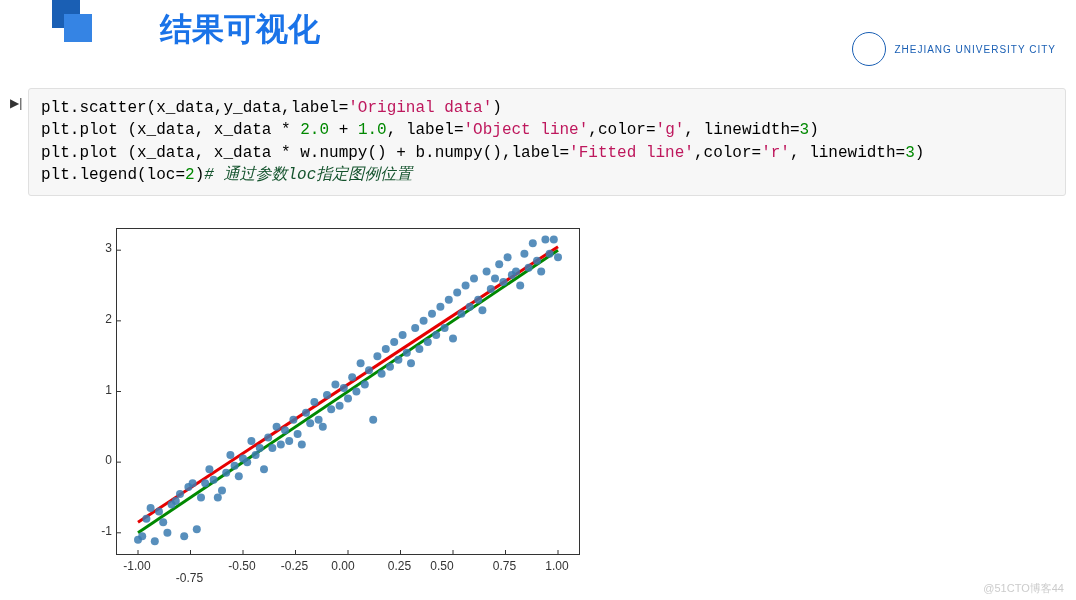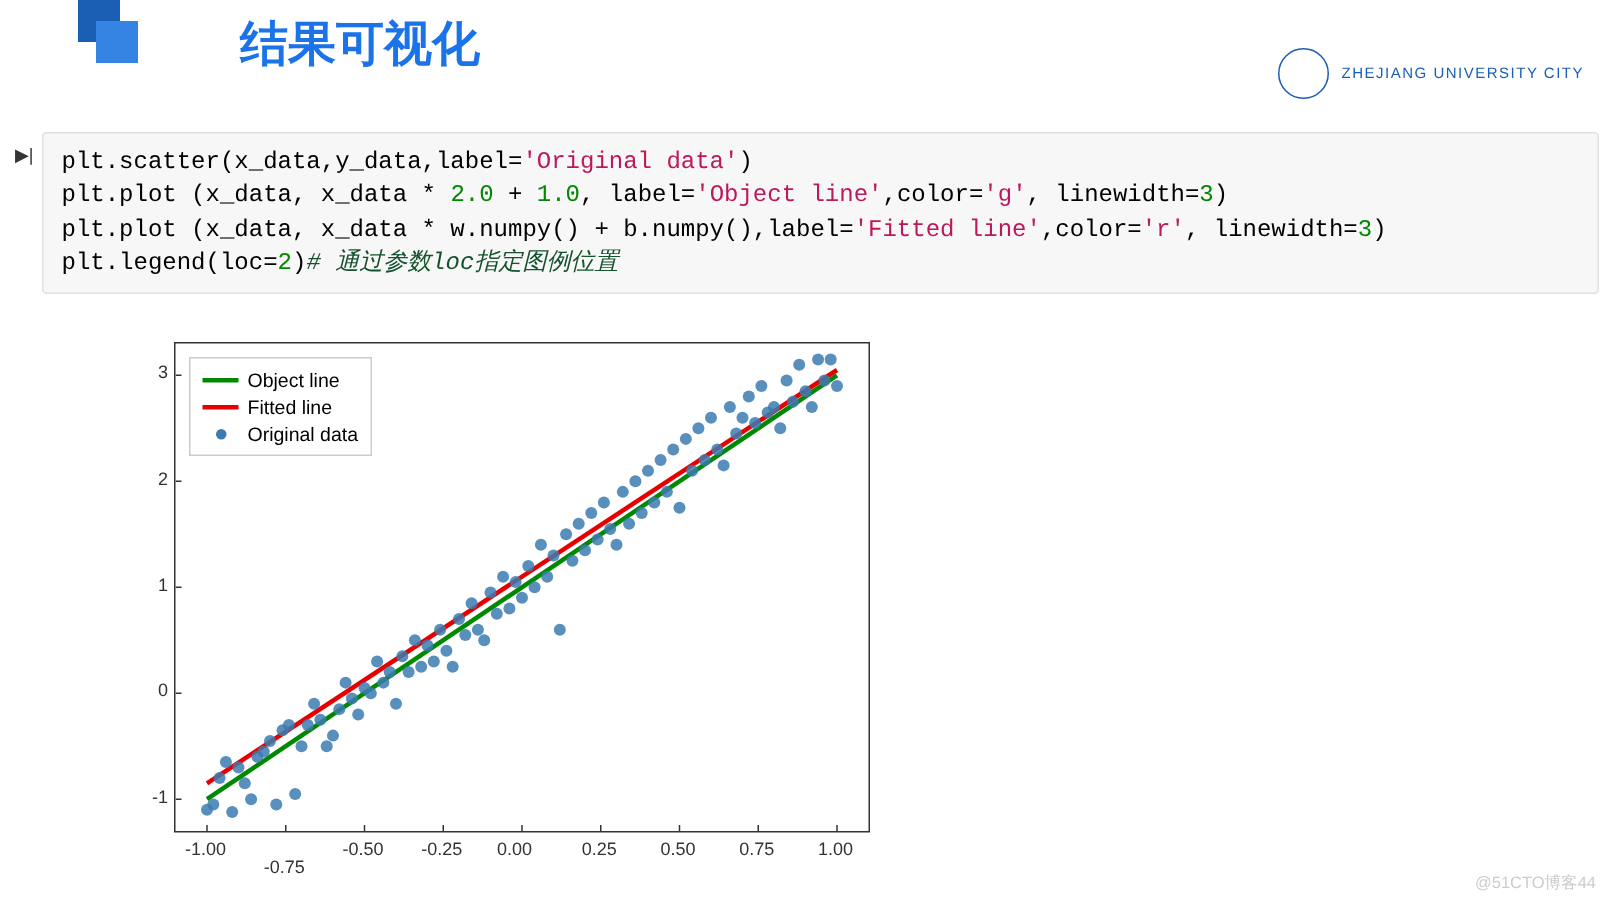--- a/index.html
+++ b/index.html
@@ -160,49 +160,33 @@
         <circle cx="411.59999999999997" cy="38.85869565217388" r="4" fill="#3b7bb0" opacity="0.85"></circle>
         <circle cx="415.79999999999995" cy="14.130434782608631" r="4" fill="#3b7bb0" opacity="0.85"></circle>
         <circle cx="420" cy="31.793478260869506" r="4" fill="#3b7bb0" opacity="0.85"></circle>
         <circle cx="424.2" cy="42.391304347826065" r="4" fill="#3b7bb0" opacity="0.85"></circle>
         <circle cx="428.4" cy="10.597826086956502" r="4" fill="#3b7bb0" opacity="0.85"></circle>
         <circle cx="432.59999999999997" cy="24.72826086956519" r="4" fill="#3b7bb0" opacity="0.85"></circle>
         <circle cx="436.8" cy="10.597826086956502" r="4" fill="#3b7bb0" opacity="0.85"></circle>
         <circle cx="440.99999999999994" cy="28.260869565217376" r="4" fill="#3b7bb0" opacity="0.85"></circle>
       </svg>
   </div>
-  <div class="legend">
-    <div class="legend-row">
-      <div class="legend-line" style="background:#008800"></div>
-      <span>Object line</span>
-    </div>
-    <div class="legend-row">
-      <div class="legend-line" style="background:#e60000"></div>
-      <span>Fitted line</span>
-    </div>
-    <div class="legend-row">
-      <div class="legend-dot">
-          <span></span>
-        </div>
-      <span>Original data</span>
-    </div>
-  </div>
   <div id="yticks"></div>
   <div id="xticks"></div>
 <div class="tick-y" style="top: 303.804px;">-1</div>
     <div class="tick-y" style="top: 233.152px;">0</div>
     <div class="tick-y" style="top: 162.5px;">1</div>
     <div class="tick-y" style="top: 91.8478px;">2</div>
     <div class="tick-y" style="top: 21.1957px;">3</div>
     <div class="tick-x" style="left: 69px;">-1.00</div>
     <div class="tick-x" style="left: 121.5px; margin-top: 12px;">-0.75</div>
     <div class="tick-x" style="left: 174px;">-0.50</div>
     <div class="tick-x" style="left: 226.5px;">-0.25</div>
     <div class="tick-x" style="left: 275px;">0.00</div>
     <div class="tick-x" style="left: 331.5px;">0.25</div>
-    <div class="tick-x" style="left: 384px;">0.50</div>
+    <div class="tick-x" style="left: 374px;">0.50</div>
     <div class="tick-x" style="left: 436.5px;">0.75</div>
     <div class="tick-x" style="left: 489px;">1.00</div>
   </div>
 
 <div class="wm">
   <span>@51CTO博客</span><span>44</span>
 </div>
 
 </body></html>

